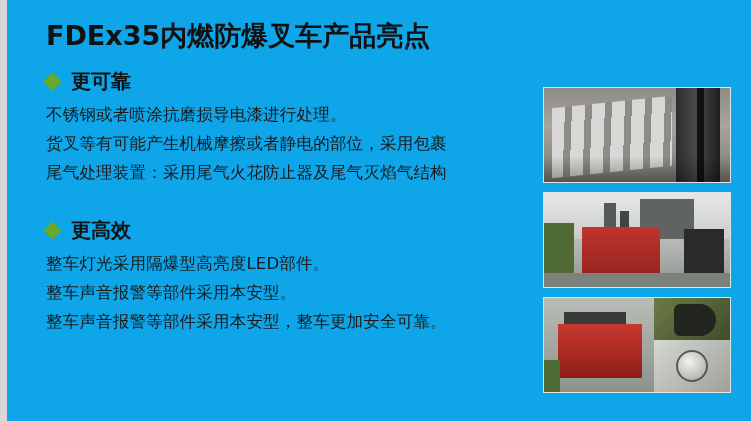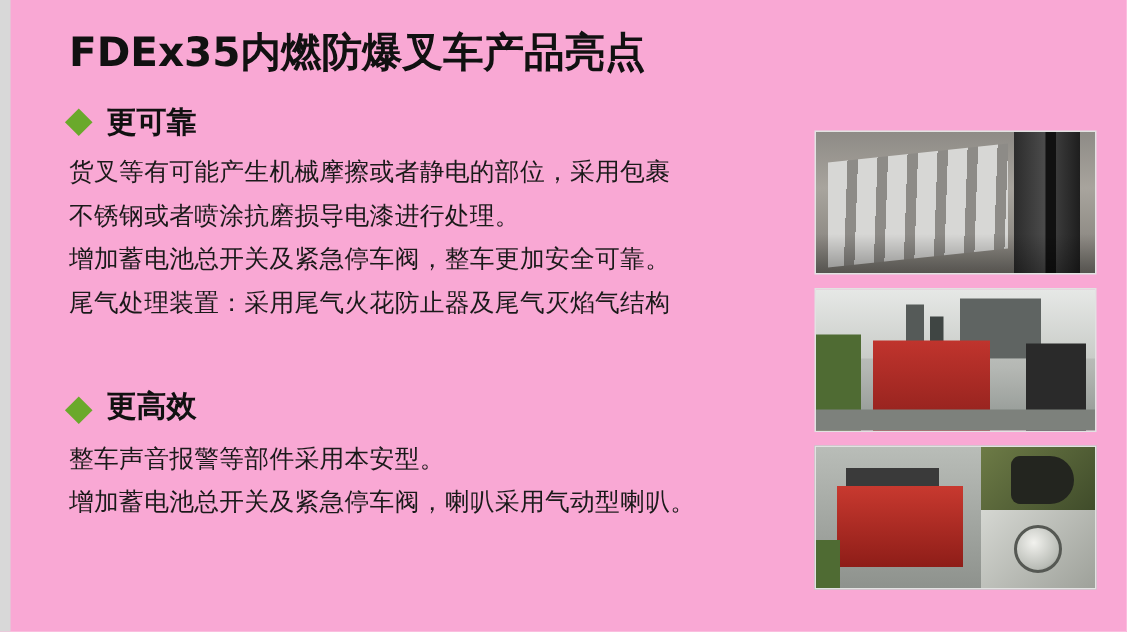--- a/index.html
+++ b/index.html
@@ -11,21 +11,21 @@
     height: 421px;
     background: #ffffff;
     font-family: "DejaVu Sans", "Liberation Sans", sans-serif;
     color: #1a1a1a;
     overflow: hidden;
   }
   .page {
     position: relative;
     width: 751px;
     height: 421px;
-    background: #f9a8d4;
+    background: #0ea5e9;
     box-sizing: border-box;
   }
   .left-rule {
     position: absolute;
     left: 0;
     top: 0;
     width: 7px;
     height: 421px;
     background: #d8d8d8;
   }
@@ -41,22 +41,21 @@
     letter-spacing: 0px;
     color: #111111;
     line-height: 36px;
     margin: 0 0 6px 0;
     white-space: nowrap;
   }
   .section {
     margin-top: 14px;
   }
   .section.second {
-    margin-top: 44px;
-    font-family: Liberation Mono, monospace;
+    margin-top: 30px;
   }
   .section-head {
     display: flex;
     align-items: center;
     margin-bottom: 6px;
   }
   .diamond {
     width: 13px;
     height: 13px;
     background: #6aa92b;
@@ -249,33 +248,33 @@
 
   <div class="content">
 
     <h1 class="title">FDEx35内燃防爆叉车产品亮点</h1>
 
     <div class="section">
       <div class="section-head">
         <span class="diamond"></span>
         <span class="section-title">更可靠</span>
       </div>
+      <div class="body-line">不锈钢或者喷涂抗磨损导电漆进行处理。</div>
       <div class="body-line">货叉等有可能产生机械摩擦或者静电的部位，采用包裹</div>
-      <div class="body-line">不锈钢或者喷涂抗磨损导电漆进行处理。</div>
-      <div class="body-line">增加蓄电池总开关及紧急停车阀，整车更加安全可靠。</div>
       <div class="body-line">尾气处理装置：采用尾气火花防止器及尾气灭焰气结构</div>
     </div>
 
     <div class="section second">
       <div class="section-head">
         <span class="diamond"></span>
         <span class="section-title">更高效</span>
       </div>
+      <div class="body-line">整车灯光采用隔爆型高亮度LED部件。</div>
       <div class="body-line">整车声音报警等部件采用本安型。</div>
-      <div class="body-line">增加蓄电池总开关及紧急停车阀，喇叭采用气动型喇叭。</div>
+      <div class="body-line">整车声音报警等部件采用本安型，整车更加安全可靠。</div>
     </div>
 
   </div>
 
   <div class="photos">
 
     <div class="photo photo-1">
       <div class="p1-forks"></div>
       <div class="p1-mast"></div>
       <div class="p1-mast-bar"></div>

